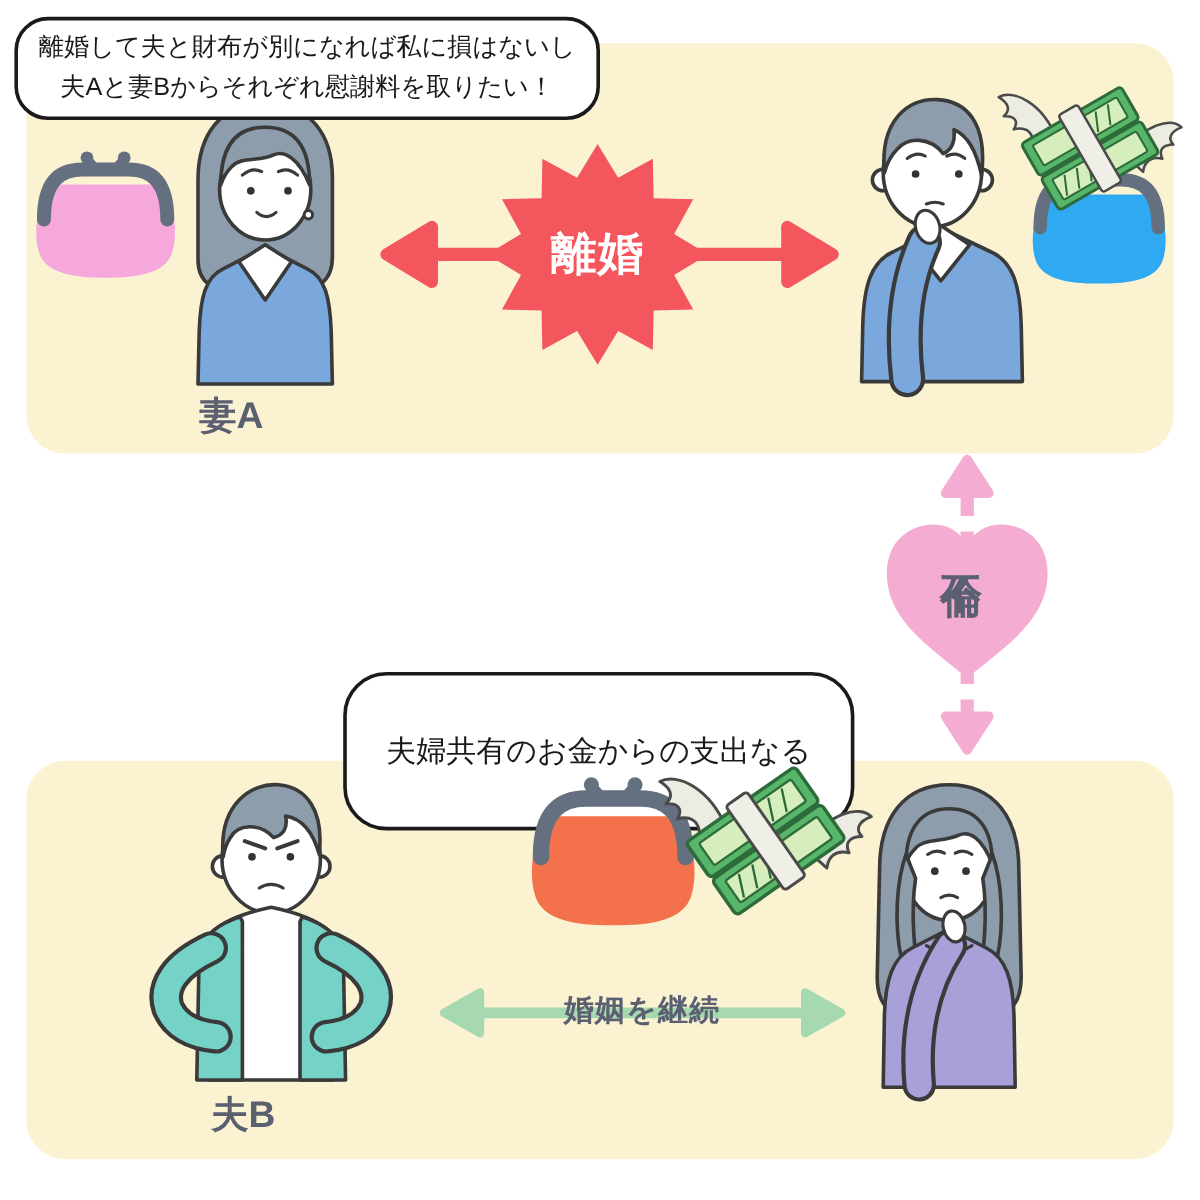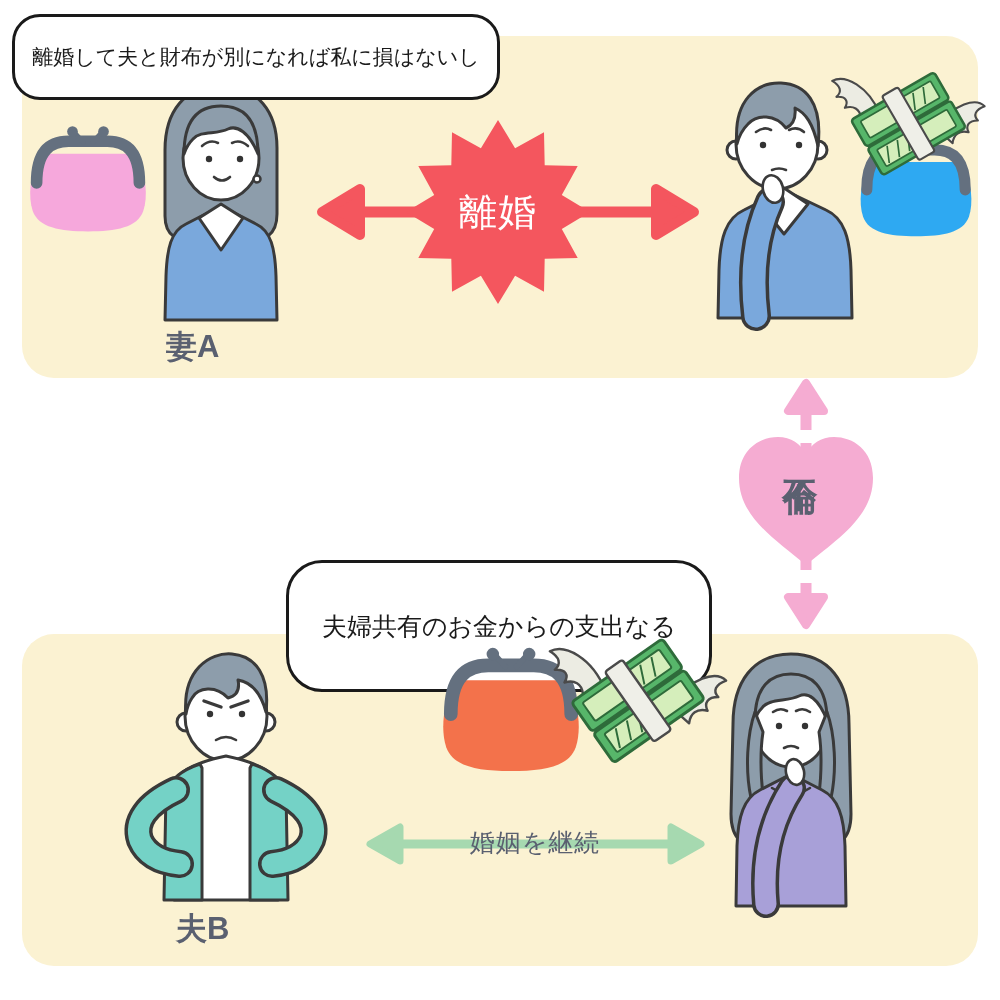--- a/index.html
+++ b/index.html
@@ -18,40 +18,41 @@
   .bubble{position:absolute;background:#fff;border:3px solid var(--ink);
           display:flex;flex-direction:column;justify-content:center;align-items:center;
           text-align:center;color:var(--ink);z-index:2}
   .bubble span{display:block;white-space:nowrap}
   #bubble-1{left:12px;top:14px;width:488px;height:86px;border-radius:28px;
             font-size:21px;line-height:1.55;font-weight:500}
   #bubble-2{left:286px;top:560px;width:426px;height:132px;border-radius:36px;
             font-size:25px;line-height:1.7}
   .name-label{position:absolute;width:105px;text-align:left;font-weight:700;
               font-size:31px;color:var(--slate);z-index:2}
-  .relation-text{position:absolute;text-align:center;font-weight:400;z-index:3}
+  .relation-text{position:absolute;text-align:center;font-weight:700;z-index:3}
   #divorce-text{left:446px;top:191px;width:104px;font-size:38px;line-height:42px;
                 color:#fff;letter-spacing:1px}
   #marriage-text{left:385px;top:820px;width:300px;font-size:25px;line-height:44px;
                  color:var(--slate);letter-spacing:1px}
   #affair-text{left:788px;top:452px;width:36px;height:110px;font-size:35px;line-height:1.35;
                color:var(--slate);font-weight:700;writing-mode:vertical-rl;text-orientation:upright;z-index:3}
   svg{position:absolute;overflow:visible}
   .ln{fill:none;stroke:var(--outline);stroke-width:2.6;stroke-linecap:round}
   .ln3{fill:none;stroke:var(--outline);stroke-width:3.4;stroke-linecap:round}
 </style>
 </head>
 <body>
 
 <div id="stage">
 
   <div class="panel" style="left:22px;top:36px;width:956px;height:342px"></div>
 
   <div class="bubble" id="bubble-1">
     <span>離婚して夫と財布が別になれば私に損はないし</span>
+    <span>夫Aと妻Bからそれぞれ慰謝料を取りたい！</span>
   </div>
 
   <svg style="left:24px;top:126px;width:128px;height:110px;z-index:1" viewBox="0 0 132 112">
     <path d="M16,28 L116,28 C126,50 128,72 123,87 C117,104 95,108 66,108 C37,108 15,104 9,87 C4,72 6,50 16,28 Z" fill="var(--pink-purse)"></path>
     <path d="M13,58 C13,24 28,15 46,15 L86,15 C104,15 119,24 119,58" fill="none" stroke="var(--clasp)" stroke-width="12" stroke-linecap="round"></path>
     <path d="M61,16 L52,6 M71,16 L80,6" stroke="var(--clasp)" stroke-width="5" stroke-linecap="round"></path>
     <circle cx="50" cy="5" r="5.5" fill="var(--clasp)"></circle>
       <circle cx="82" cy="5" r="5.5" fill="var(--clasp)"></circle>
   </svg>
 

